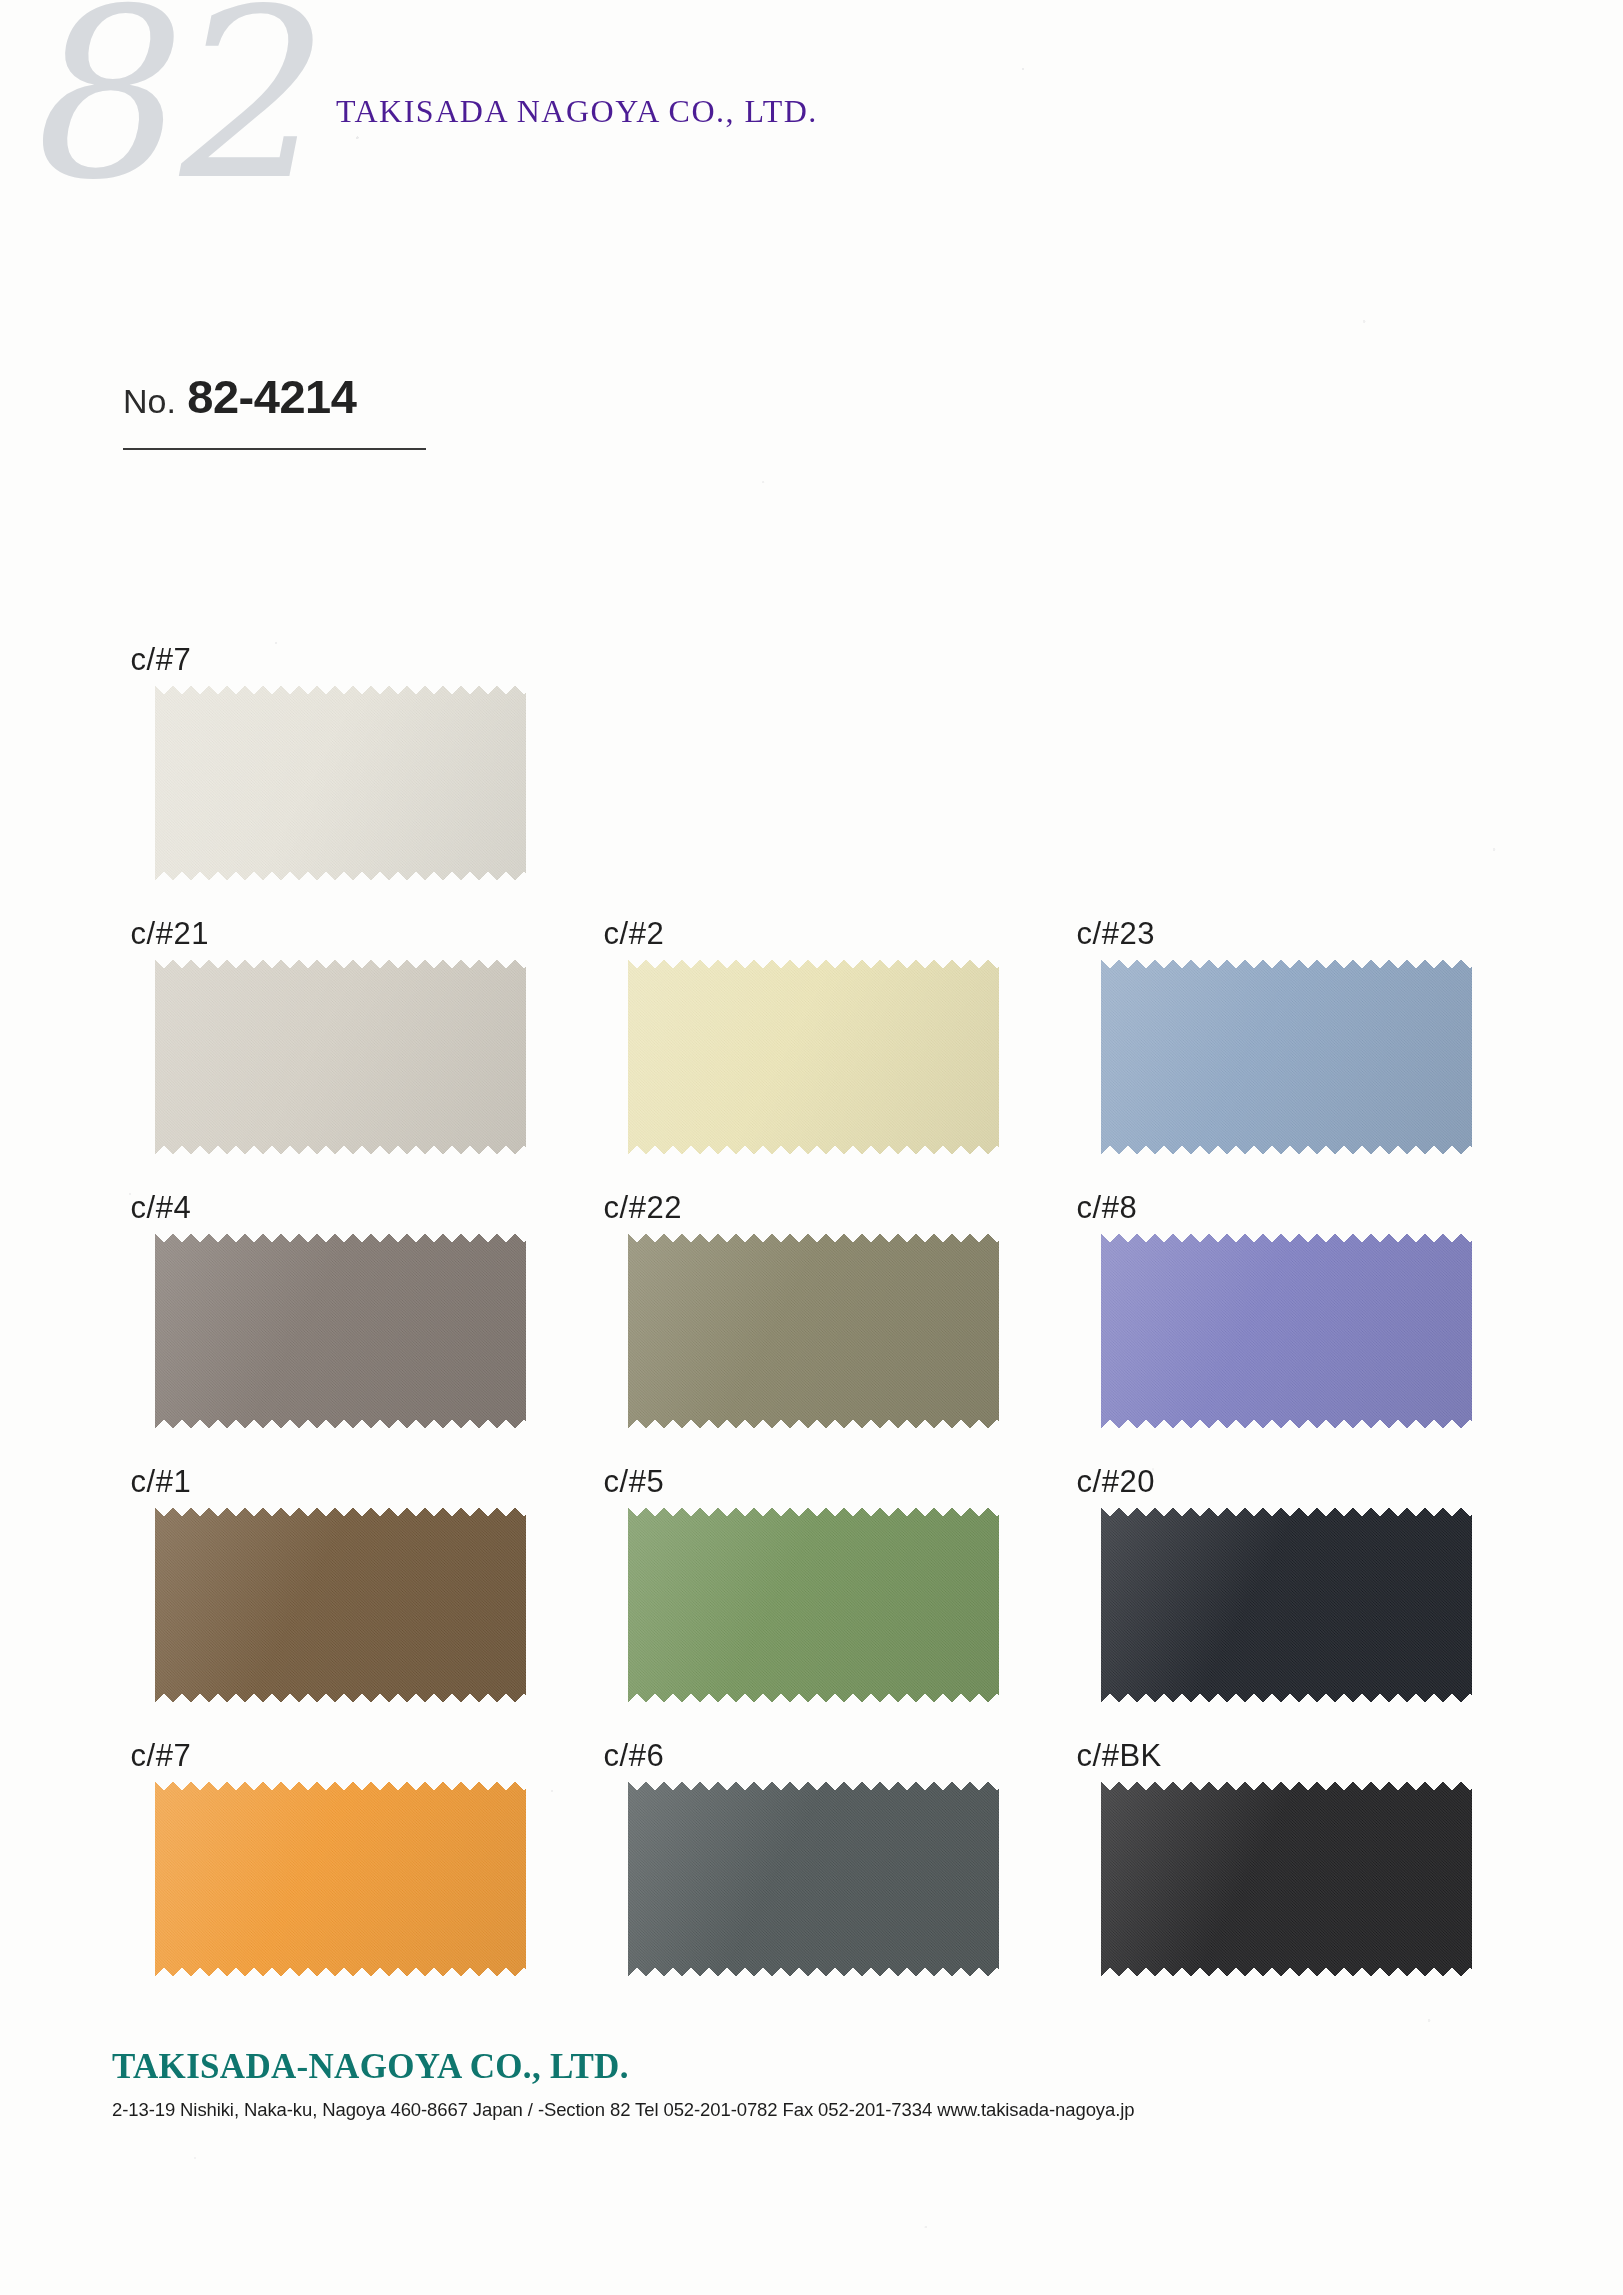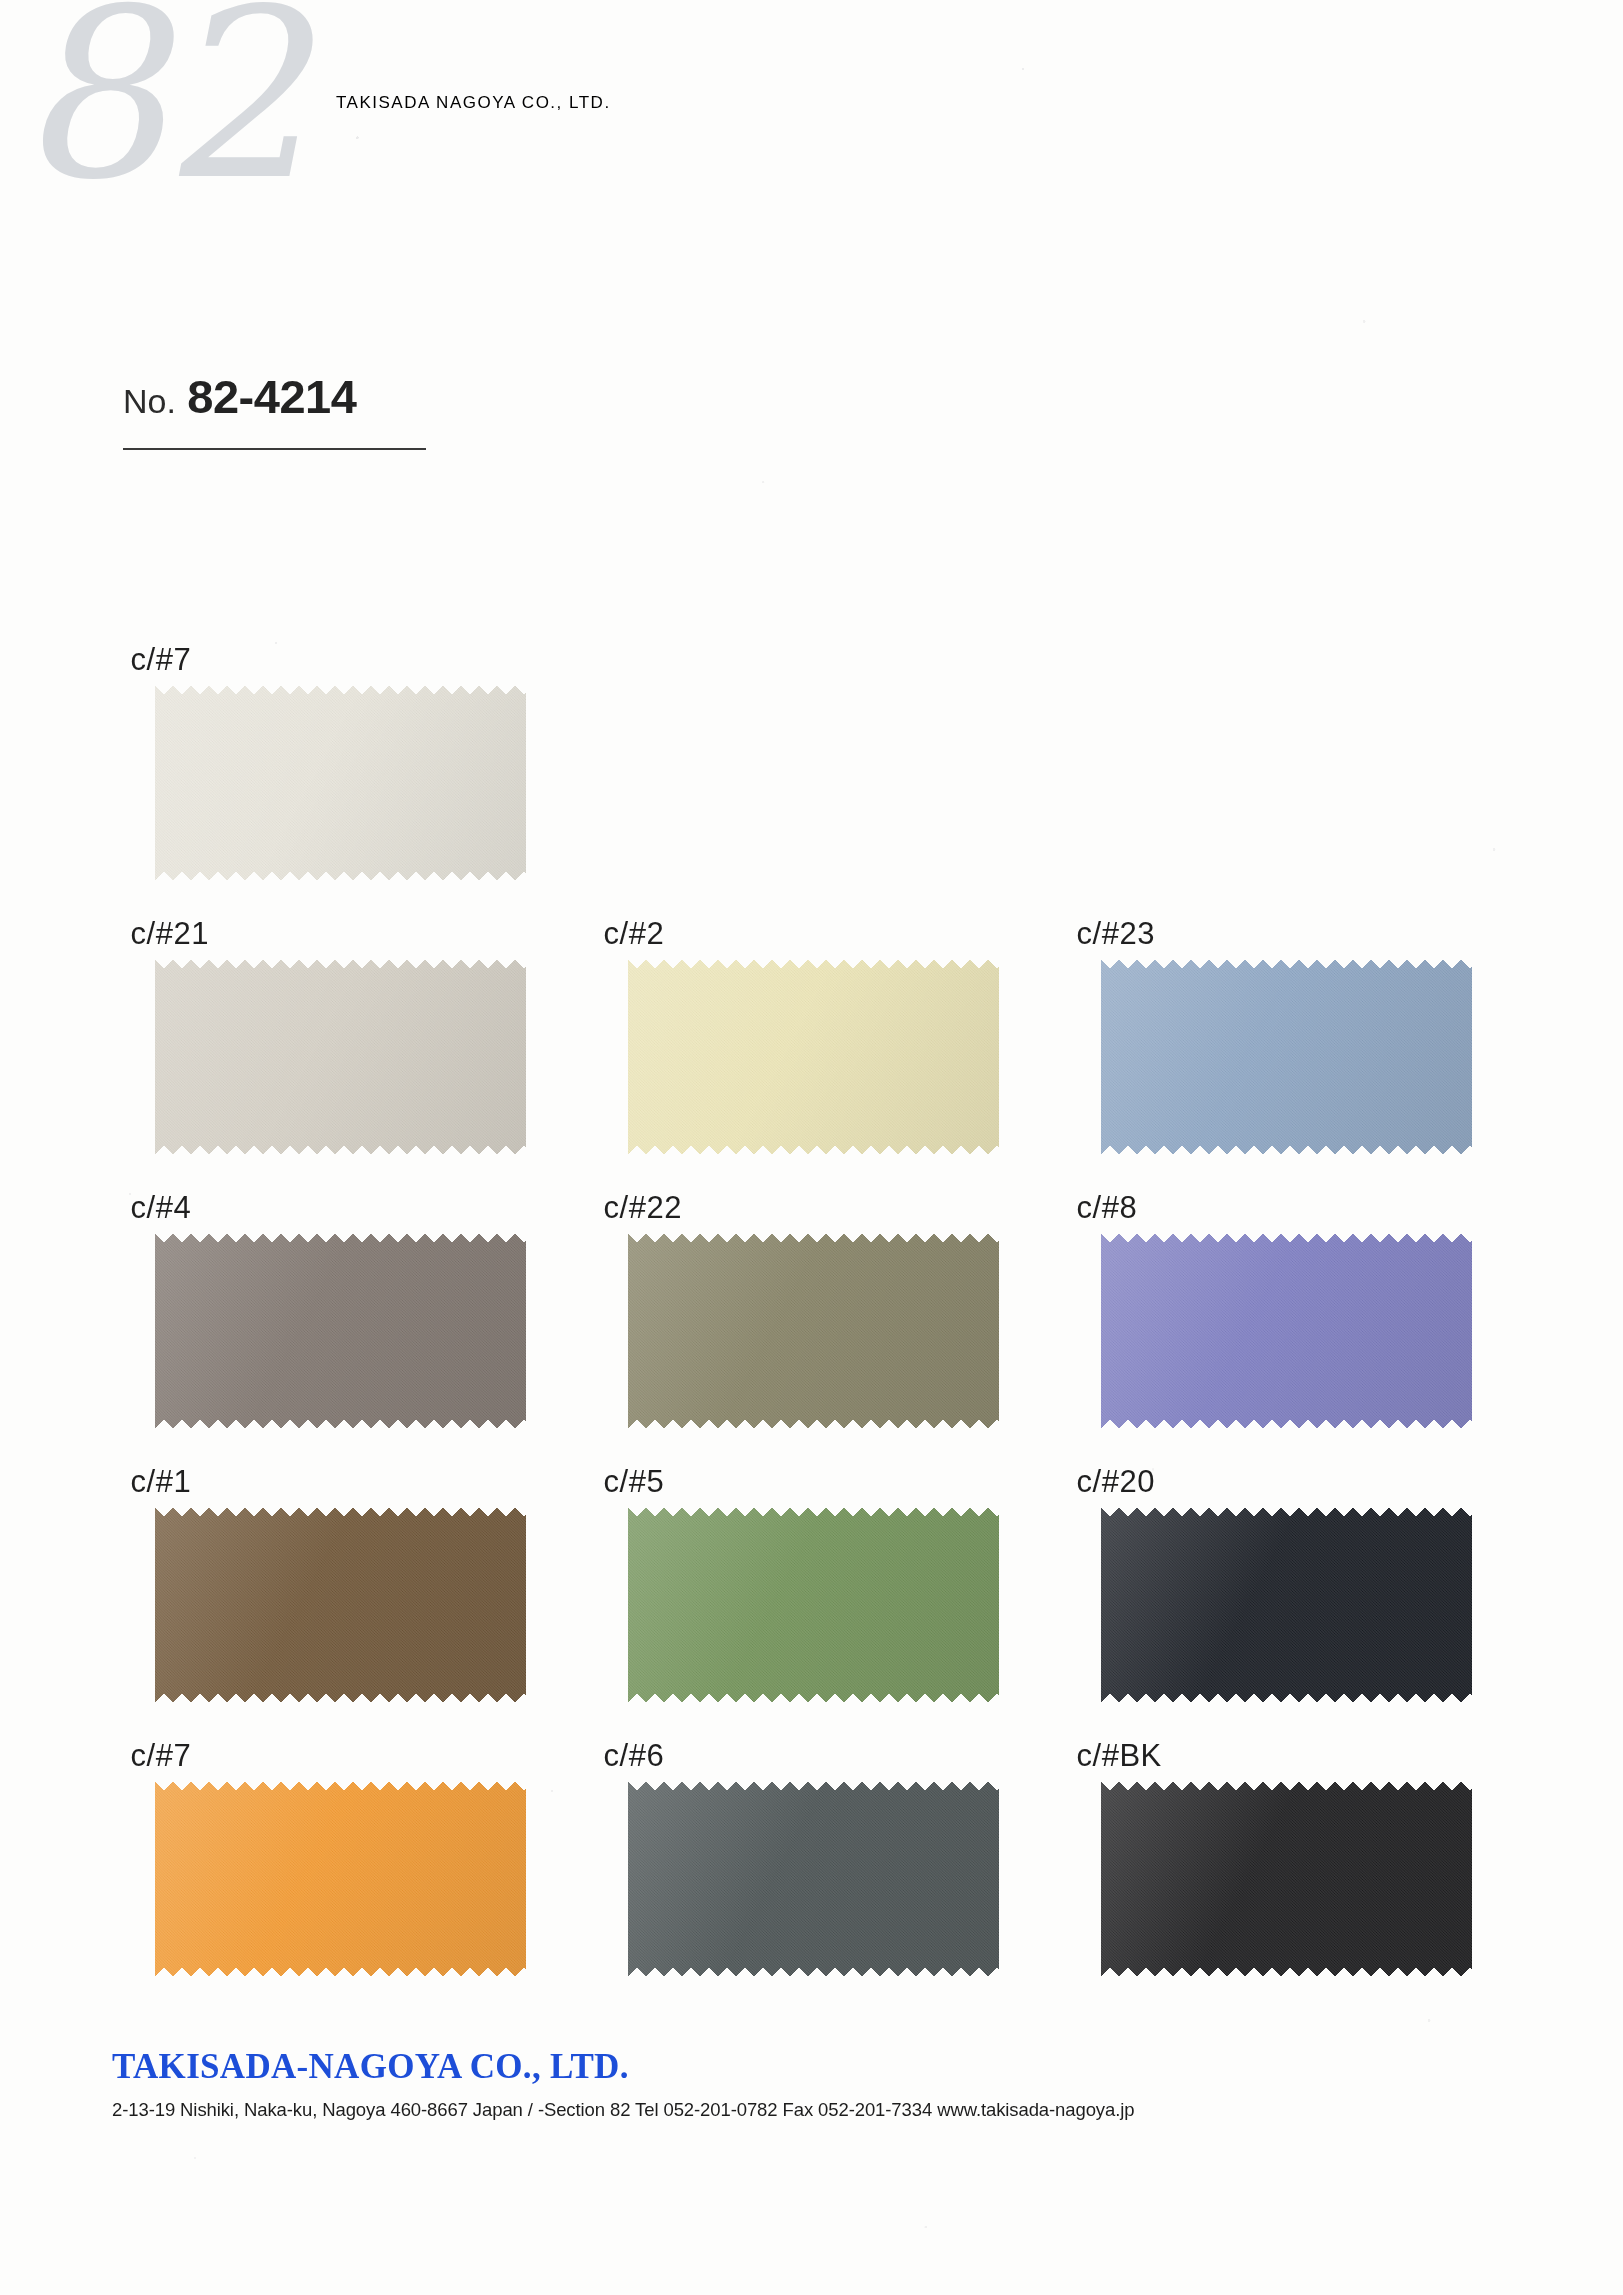--- a/index.html
+++ b/index.html
@@ -57,24 +57,24 @@
     font-weight: 400;
     line-height: 1;
     color: #d7dade;
     letter-spacing: -5.7px;
     user-select: none;
   }
   .brand-faint {
     position: absolute;
     left: 336px;
     top: 93px;
-    font-family: Liberation Sans, sans-serif;
-    font-size: 17px;
+    font-family: Liberation Serif, serif;
+    font-size: 32px;
     letter-spacing: 1.5px;
-    color: #000000;
+    color: #4c1d95;
     white-space: nowrap;
   }
 
   
   .product-no {
     position: absolute;
     left: 123px;
     top: 369px;
     display: flex;
     align-items: baseline;
@@ -163,21 +163,21 @@
   .footer {
     position: absolute;
     left: 112px;
     bottom: 175px;
     width: 1401px;
   }
   .footer-company {
     font-family: "Liberation Serif", "DejaVu Serif", serif;
     font-size: 35px;
     font-weight: 700;
-    color: #1d4ed8;
+    color: #0f766e;
     letter-spacing: 0.3px;
     margin-bottom: 12.3px;
   }
   .footer-address {
     font-size: 18.5px;
     color: #1d1d1d;
     letter-spacing: -0.1px;
     white-space: nowrap;
   }
 </style>

